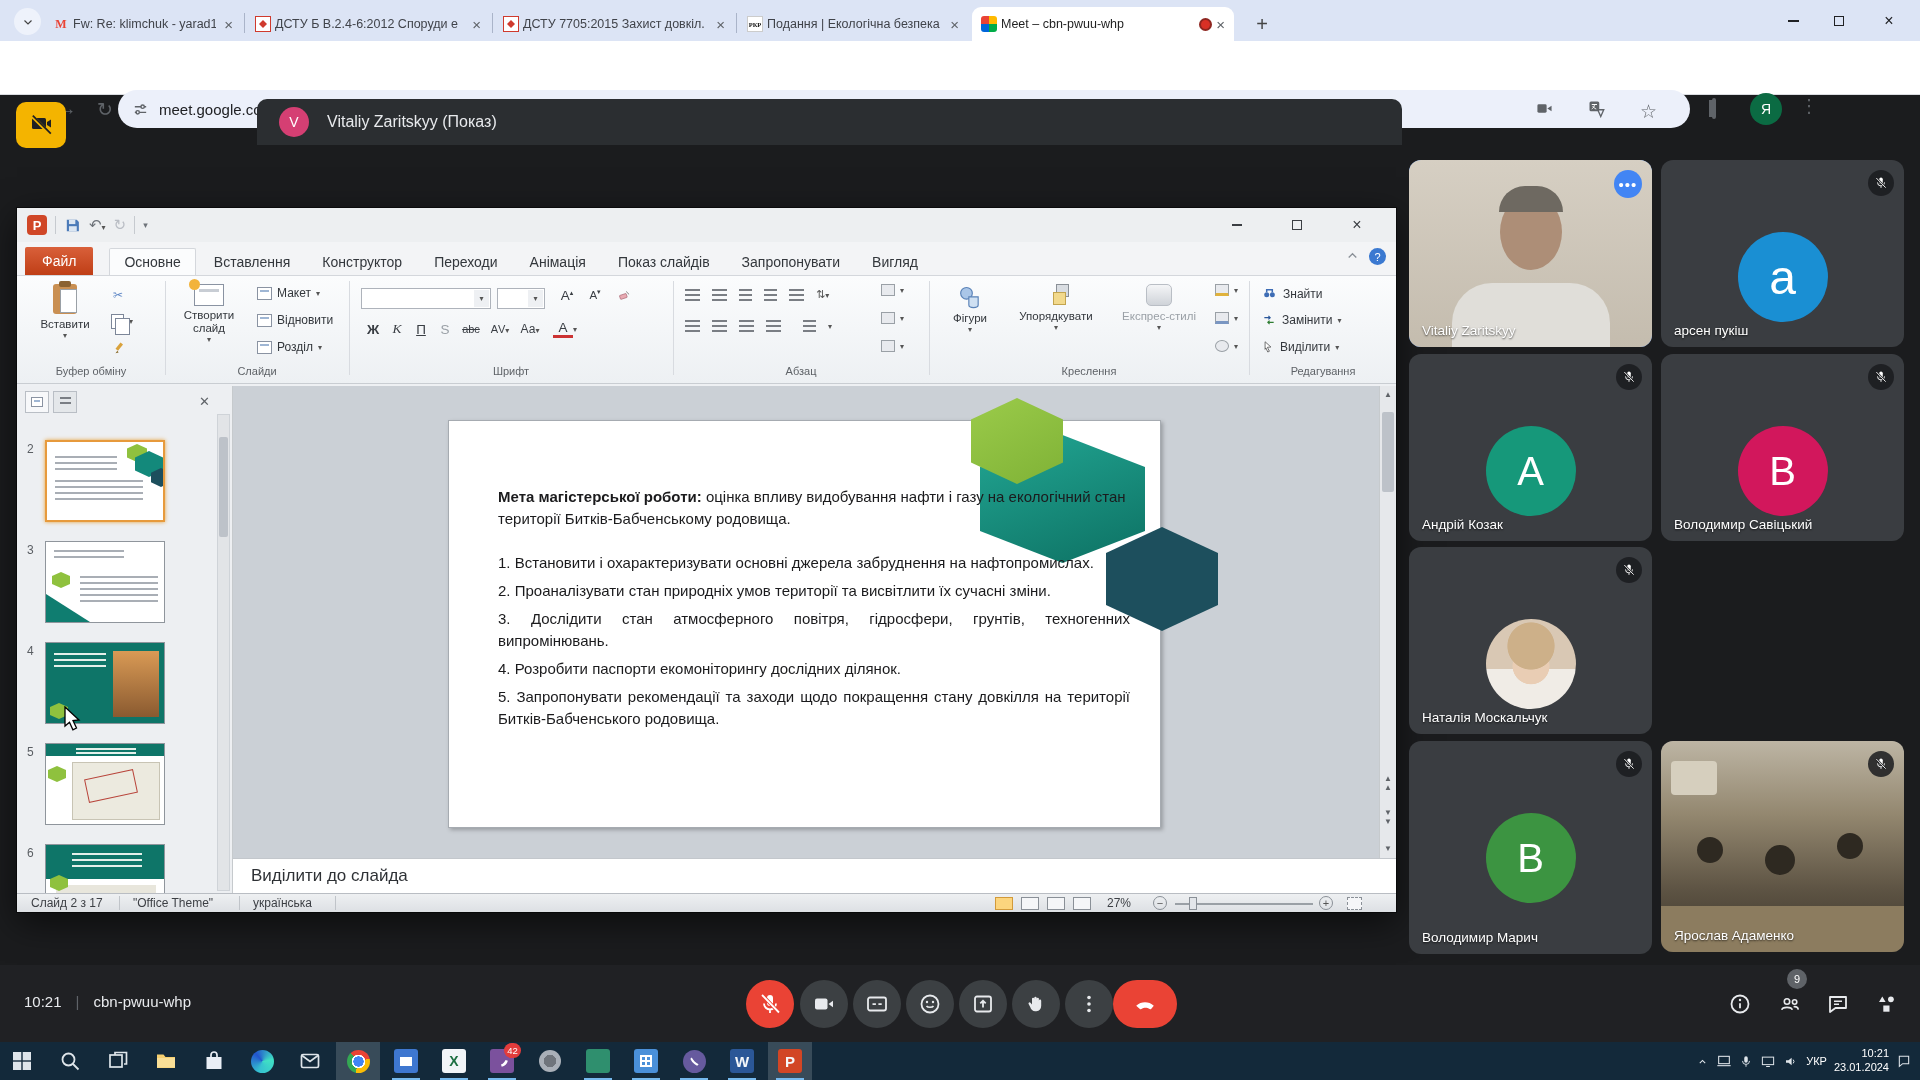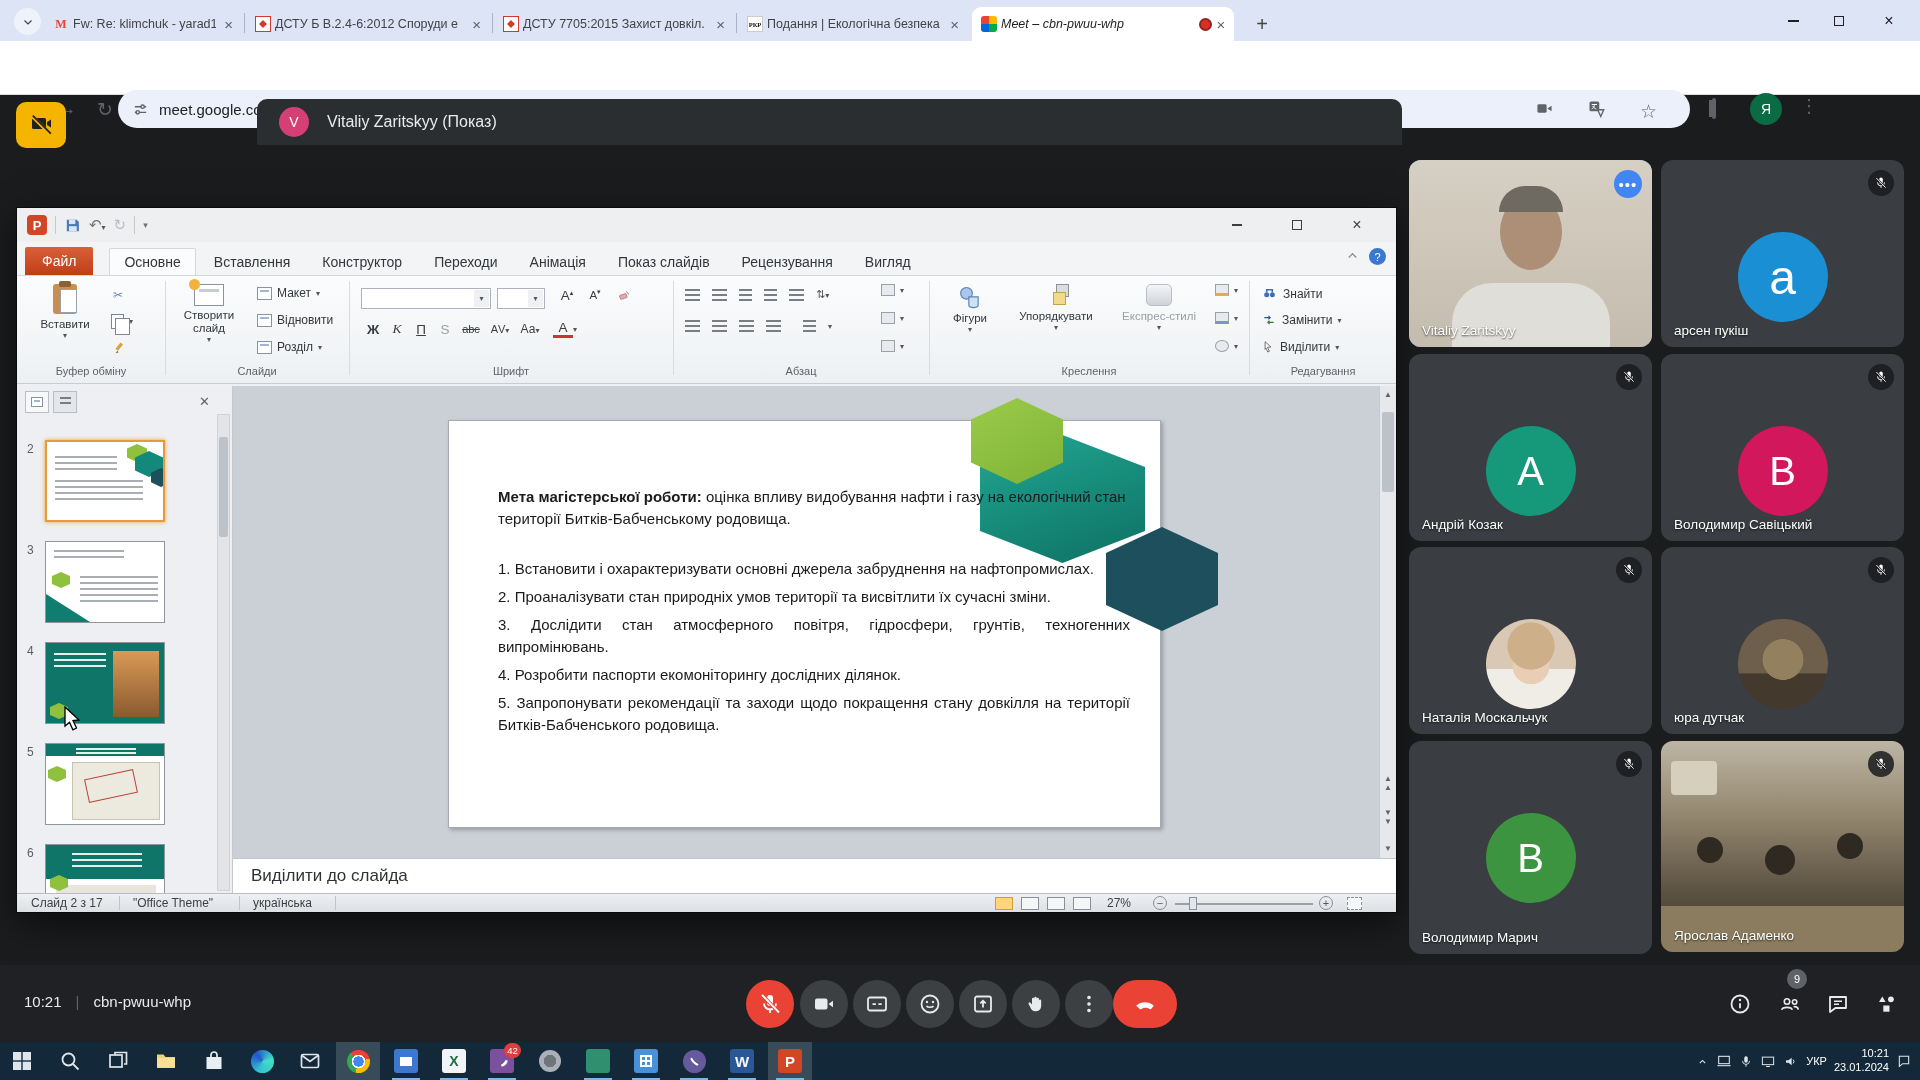--- a/index.html
+++ b/index.html
@@ -92,21 +92,21 @@
 .thumb.sel{border:2px solid #e79a3c;box-shadow:0 0 4px #e7a23c}
 .thumb i,.thumb b,.thumb em{position:absolute;display:block}
 .tl{height:2px;background:#a9aeb5}
 .tlw{height:2px;background:#e4f0ea}
 #pscroll{position:absolute;right:2px;top:28px;width:13px;bottom:2px;background:#e2e4e7;border:1px solid #cfd3d8}
 #pscroll i{position:absolute;left:1px;right:1px;top:22px;height:100px;background:#bdc2c9;border-radius:2px}
 #canvas{position:absolute;left:216px;top:178px;width:1146px;height:472px;background:#cbd0d6;overflow:hidden}
 #slide{position:absolute;left:215px;top:34px;width:713px;height:408px;background:#fff;border:1px solid #a6abb1;box-shadow:2px 2px 4px rgba(0,0,0,.25)}
 .hex{position:absolute;clip-path:polygon(50% 0,100% 25%,100% 75%,50% 100%,0 75%,0 25%)}
 #stext{position:absolute;left:265px;top:100px;width:632px;font-size:15px;line-height:22px;color:#1b1b1d;z-index:5}
-#stext .lead{margin-bottom:28px}
+#stext .lead{margin-bottom:22px}
 #stext .thead{font-weight:bold;color:#000;margin-bottom:9px}
 #stext p.task{margin-bottom:6px}
 #stext p.task.j{text-align:justify}
 #vscroll{position:absolute;left:1362px;top:178px;width:17px;height:472px;background:#e6e8eb;border-left:1px solid #c6cacd;color:#5f6368}
 #vscroll .a{position:absolute;left:0;right:0;text-align:center;font-size:8px}
 #vscroll .vt{position:absolute;left:2px;right:2px;top:26px;height:80px;background:#bdc2c9;border-radius:2px}
 #notes{position:absolute;left:216px;top:650px;width:1163px;height:35px;background:#fff;border-top:1px solid #c3c7cc;display:flex;align-items:center;padding-left:18px;font-size:17px;color:#2e3135}
 #statusbar{position:absolute;left:0;top:685px;width:1379px;height:19px;background:linear-gradient(#eef0f2,#dde0e4);border-top:1px solid #b9bdc3;font-size:12px;color:#3c3f44}
 .stitem{position:absolute;top:2px}
 .ssep{position:absolute;top:2px;width:1px;height:14px;background:#c0c4c9}
@@ -186,21 +186,21 @@
             <i></i>
           </span>
           <span class="t">ДСТУ 7705:2015 Захист довкіл.</span>
           <span class="x">×</span>
         </div>
         <div class="tab" style="left: 738px; width: 230px;">
           <span class="fav fav-pkp">РКР</span>
           <span class="t">Подання | Екологічна безпека</span>
           <span class="x">×</span>
         </div>
-        <div class="tab active" style="left: 972px; width: 262px; font-style: italic;">
+        <div class="tab active" style="left: 972px; width: 262px;">
           <span class="fav fav-meet"></span>
           <span class="t">Meet – cbn-pwuu-whp</span>
           <span class="rec"></span>
           <span class="x">×</span>
         </div>
         <span class="tabdiv" style="left: 244px;"></span>
         <span class="tabdiv" style="left: 492px;"></span>
         <span class="tabdiv" style="left: 736px;"></span>
       </div>
   <div class="newtab">+</div>
@@ -285,21 +285,21 @@
     </div>
   </div>
   <div id="ppt-tabrow">
         <div class="ftab">Файл</div>
         <div class="rtab active">Основне</div>
         <div class="rtab">Вставлення</div>
         <div class="rtab">Конструктор</div>
         <div class="rtab">Переходи</div>
         <div class="rtab">Анімація</div>
         <div class="rtab">Показ слайдів</div>
-        <div class="rtab">Рецензування</div>
+        <div class="rtab">Запропонувати</div>
         <div class="rtab">Вигляд</div>
       </div>
   <div id="ribbonhelp">
     <svg width="13" height="13" viewBox="0 0 24 24">
           <path d="M5 14l7-7 7 7" stroke="#8a9097" stroke-width="2.4" fill="none"></path>
         </svg>
     <span class="helpq">?</span>
   </div>
 
   <div id="ribbon">
@@ -640,32 +640,20 @@
         <span class="micoff">
           <svg width="14" height="14" viewBox="0 0 24 24">
             <rect x="9" y="2.5" width="6" height="11" rx="3" fill="#fff"></rect>
             <path d="M6 11a6 6 0 0 0 12 0M12 17.5v2.8" stroke="#fff" stroke-width="1.6" fill="none"></path>
             <path d="M4 3.5l16 16.5" stroke="#1a1b1e" stroke-width="3.4"></path>
             <path d="M4 3.5l16 16.5" stroke="#fff" stroke-width="1.6"></path>
           </svg>
         </span>
         <span class="nm">Наталія Москальчук</span>
       </div>
-      <div class="tile" style="left: 252px; top: 387px; height: 187px;">
-        <span class="avc ph-m"></span>
-        <span class="micoff">
-          <svg width="14" height="14" viewBox="0 0 24 24">
-            <rect x="9" y="2.5" width="6" height="11" rx="3" fill="#fff"></rect>
-            <path d="M6 11a6 6 0 0 0 12 0M12 17.5v2.8" stroke="#fff" stroke-width="1.6" fill="none"></path>
-            <path d="M4 3.5l16 16.5" stroke="#1a1b1e" stroke-width="3.4"></path>
-            <path d="M4 3.5l16 16.5" stroke="#fff" stroke-width="1.6"></path>
-          </svg>
-        </span>
-        <span class="nm">юра дутчак</span>
-      </div>
       <div class="tile" style="left: 0px; top: 581px; height: 213px;">
         <span class="avc" style="background:#3c9441">В</span>
         <span class="micoff">
           <svg width="14" height="14" viewBox="0 0 24 24">
             <rect x="9" y="2.5" width="6" height="11" rx="3" fill="#fff"></rect>
             <path d="M6 11a6 6 0 0 0 12 0M12 17.5v2.8" stroke="#fff" stroke-width="1.6" fill="none"></path>
             <path d="M4 3.5l16 16.5" stroke="#1a1b1e" stroke-width="3.4"></path>
             <path d="M4 3.5l16 16.5" stroke="#fff" stroke-width="1.6"></path>
           </svg>
         </span>

